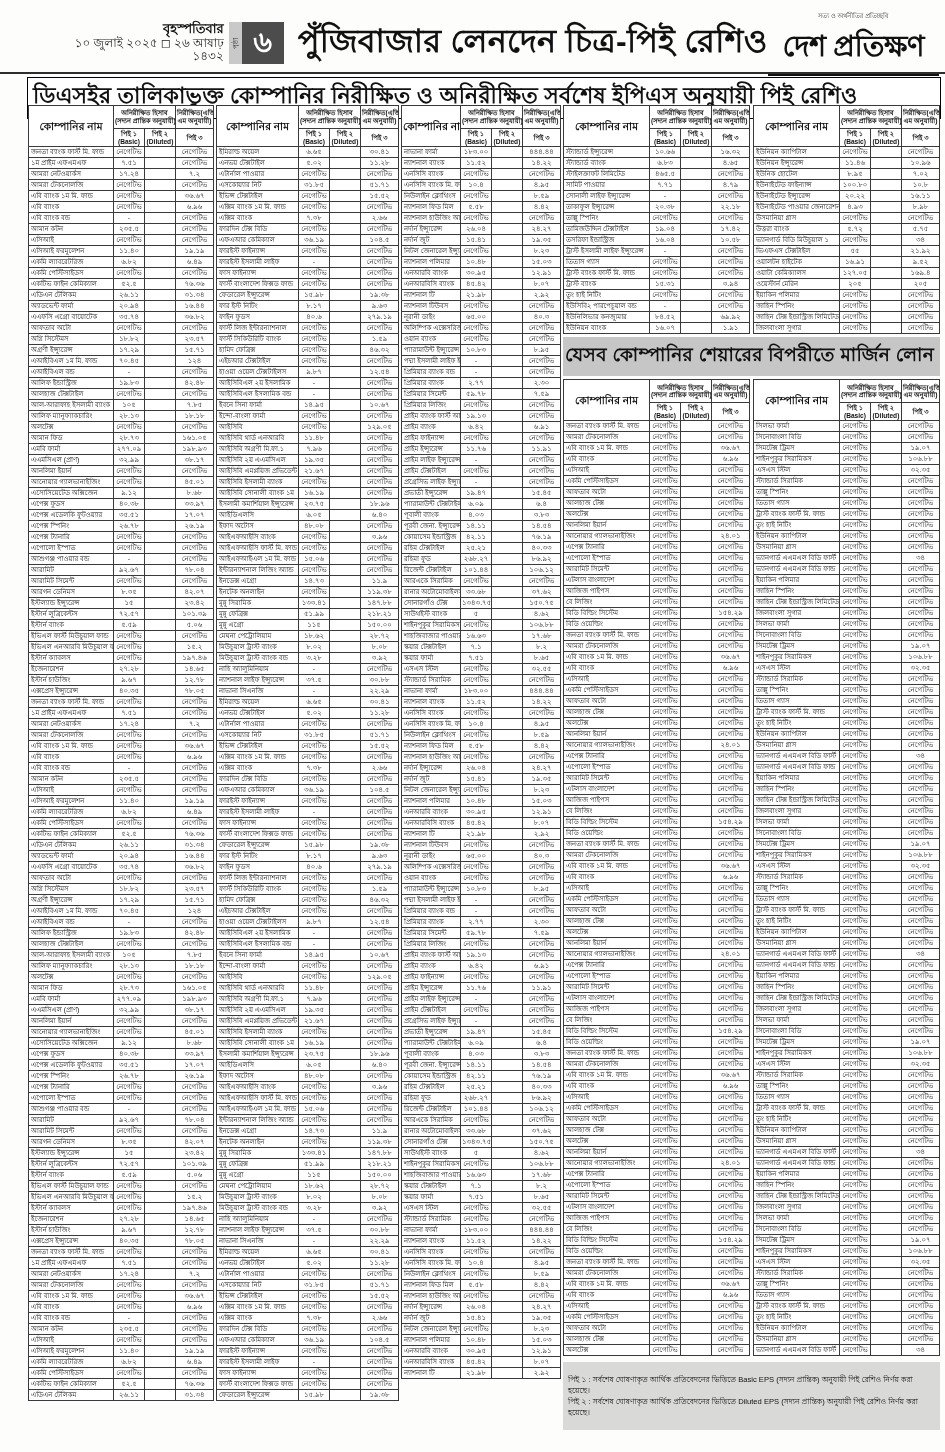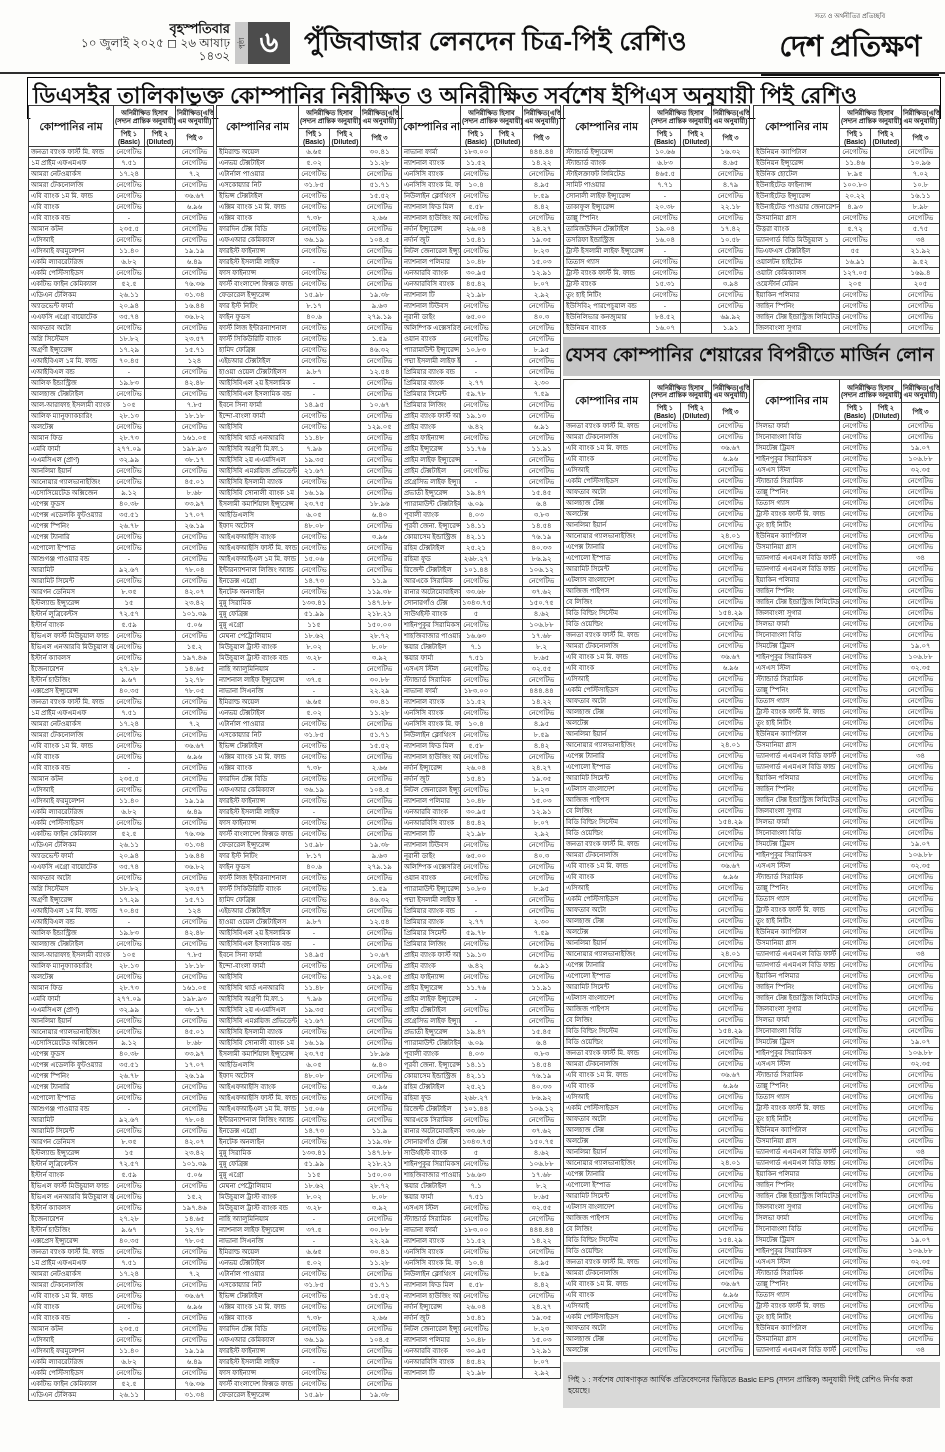--- a/index.html
+++ b/index.html
@@ -7,42 +7,42 @@
         font-family:Liberation Sans, sans-serif;color:#111;}
   
   .masthead{position:absolute;top:16px;left:0;right:0;height:54px;display:flex;align-items:center;}
   .date-block{margin-left:58px;width:172px;text-align:right;line-height:1.15;}
   .date-block .day{font-weight:bold;font-size:13px;}
   .date-block .date{font-size:12px;color:#222;}
   .page-box{display:flex;margin-left:5px;align-items:stretch;height:42px;}
   .page-label-strip{width:13px;background:#c9c9c9;color:#333;font-size:7px;display:flex;align-items:center;justify-content:center;
         writing-mode:vertical-rl;transform:rotate(180deg);}
   .page-num-box{width:42px;background:#4c4c4c;color:#fff;font-size:29px;font-weight:bold;display:flex;align-items:center;justify-content:center;}
-  .page-title{margin-left:14px;font-size:26px;font-weight:bold;letter-spacing:0.3px;white-space:nowrap;}
+  .page-title{margin-left:14px;font-size:32px;font-weight:bold;letter-spacing:0.3px;white-space:nowrap;}
   .logo-block{margin-left:auto;margin-right:6px;width:178px;text-align:center;}
   .logo-tagline{font-size:6.5px;color:#333;margin-bottom:1px;}
   .logo-text{font-size:29px;font-weight:bold;letter-spacing:-0.5px;border-bottom:2.5px solid #111;padding-bottom:2px;}
   .mast-rule{position:absolute;top:72px;left:0;right:0;border-top:2.5px solid #2e2e2e;}
   
   .headline{position:absolute;top:77px;left:27px;width:902px;border:1.6px solid #000;background:#fff;
         font-size:22px;font-weight:bold;padding:0 5px 3px 5px;white-space:nowrap;overflow:hidden;letter-spacing:0.2px;}
   
   .maincol{position:absolute;top:105px;}
   #col1{left:28px;width:186px;}
   #col2{left:216px;width:183px;}
   #col3{left:401px;width:160px;}
   .right-region{position:absolute;top:105px;left:563px;width:377px;display:flex;flex-direction:column;}
   .top-tables,.margin-tables{display:flex;gap:3px;}
   .top-tables > div,.margin-tables > div{flex:1;min-width:0;}
   .sec-headline{margin-top:3px;background:#c6c6c6;font-weight:bold;font-size:18.5px;text-align:center;
         padding:4px 2px;white-space:nowrap;overflow:hidden;letter-spacing:0.4px;}
   .margin-tables{margin-top:3px;}
   .notes{margin-top:6px;background:#d9d9d8;padding:12px 5px;font-size:7.6px;line-height:1.45;color:#111;}
   
-  table.petable{width:100%;border-collapse:collapse;table-layout:fixed;background:#fff;border-radius:24px;}
+  table.petable{width:100%;border-collapse:collapse;table-layout:fixed;background:#fff;}
   .petable col.c-name{width:auto;}
   .petable col.c-pe{width:31px;}
   .petable col.c-pe3{width:38px;}
   .petable th,.petable td{border:1px solid #3a3a3a;overflow:hidden;white-space:nowrap;}
   .petable th{font-size:6.6px;font-weight:bold;text-align:center;line-height:1.15;padding:1px 1px;}
   .petable th.h-name{font-size:10.5px;}
   .petable th.h-grp{height:20px;}
   .petable th.h-pe{height:15px;}
   .petable td{height:10px;line-height:10px;font-size:7px;text-align:center;padding:0 1px;}
   .petable td.td-name{text-align:left;padding-left:2px;font-size:6.8px;}
@@ -3505,16 +3505,17 @@
                 <td>নেগেটিভ</td>
                 <td></td>
                 <td>৩৪</td>
               </tr>
             </tbody>
           </table>
         </div>
     </div>
     <div class="notes">
       <div>পিই ১ : সর্বশেষ ঘোষণাকৃত আর্থিক প্রতিবেদনের ভিত্তিতে Basic EPS (সদ্যন প্রান্তিক) অনুযায়ী পিই রেশিও নির্ণয় করা হয়েছে।</div>
+      <div>পিই ২ : সর্বশেষ ঘোষণাকৃত আর্থিক প্রতিবেদনের ভিত্তিতে Diluted EPS (সদ্যন প্রান্তিক) অনুযায়ী পিই রেশিও নির্ণয় করা হয়েছে।</div>
     </div>
   </div>
 
 </div>
 
 </body></html>

